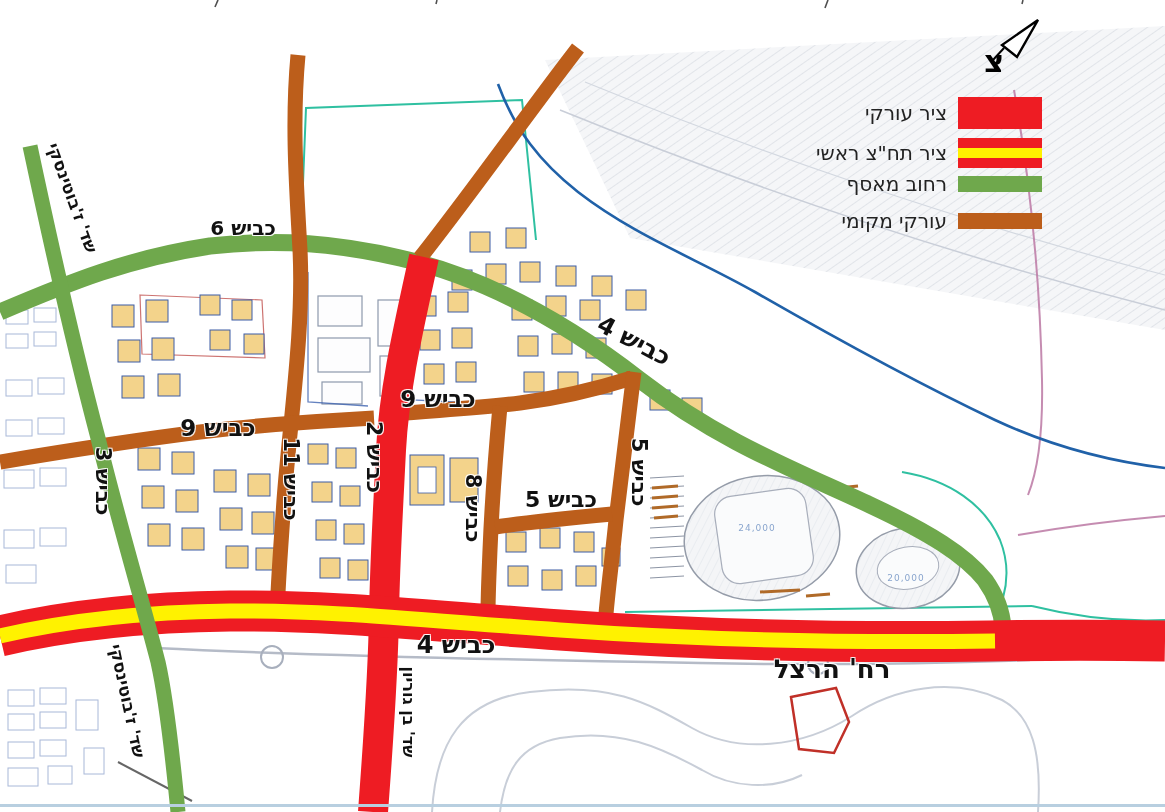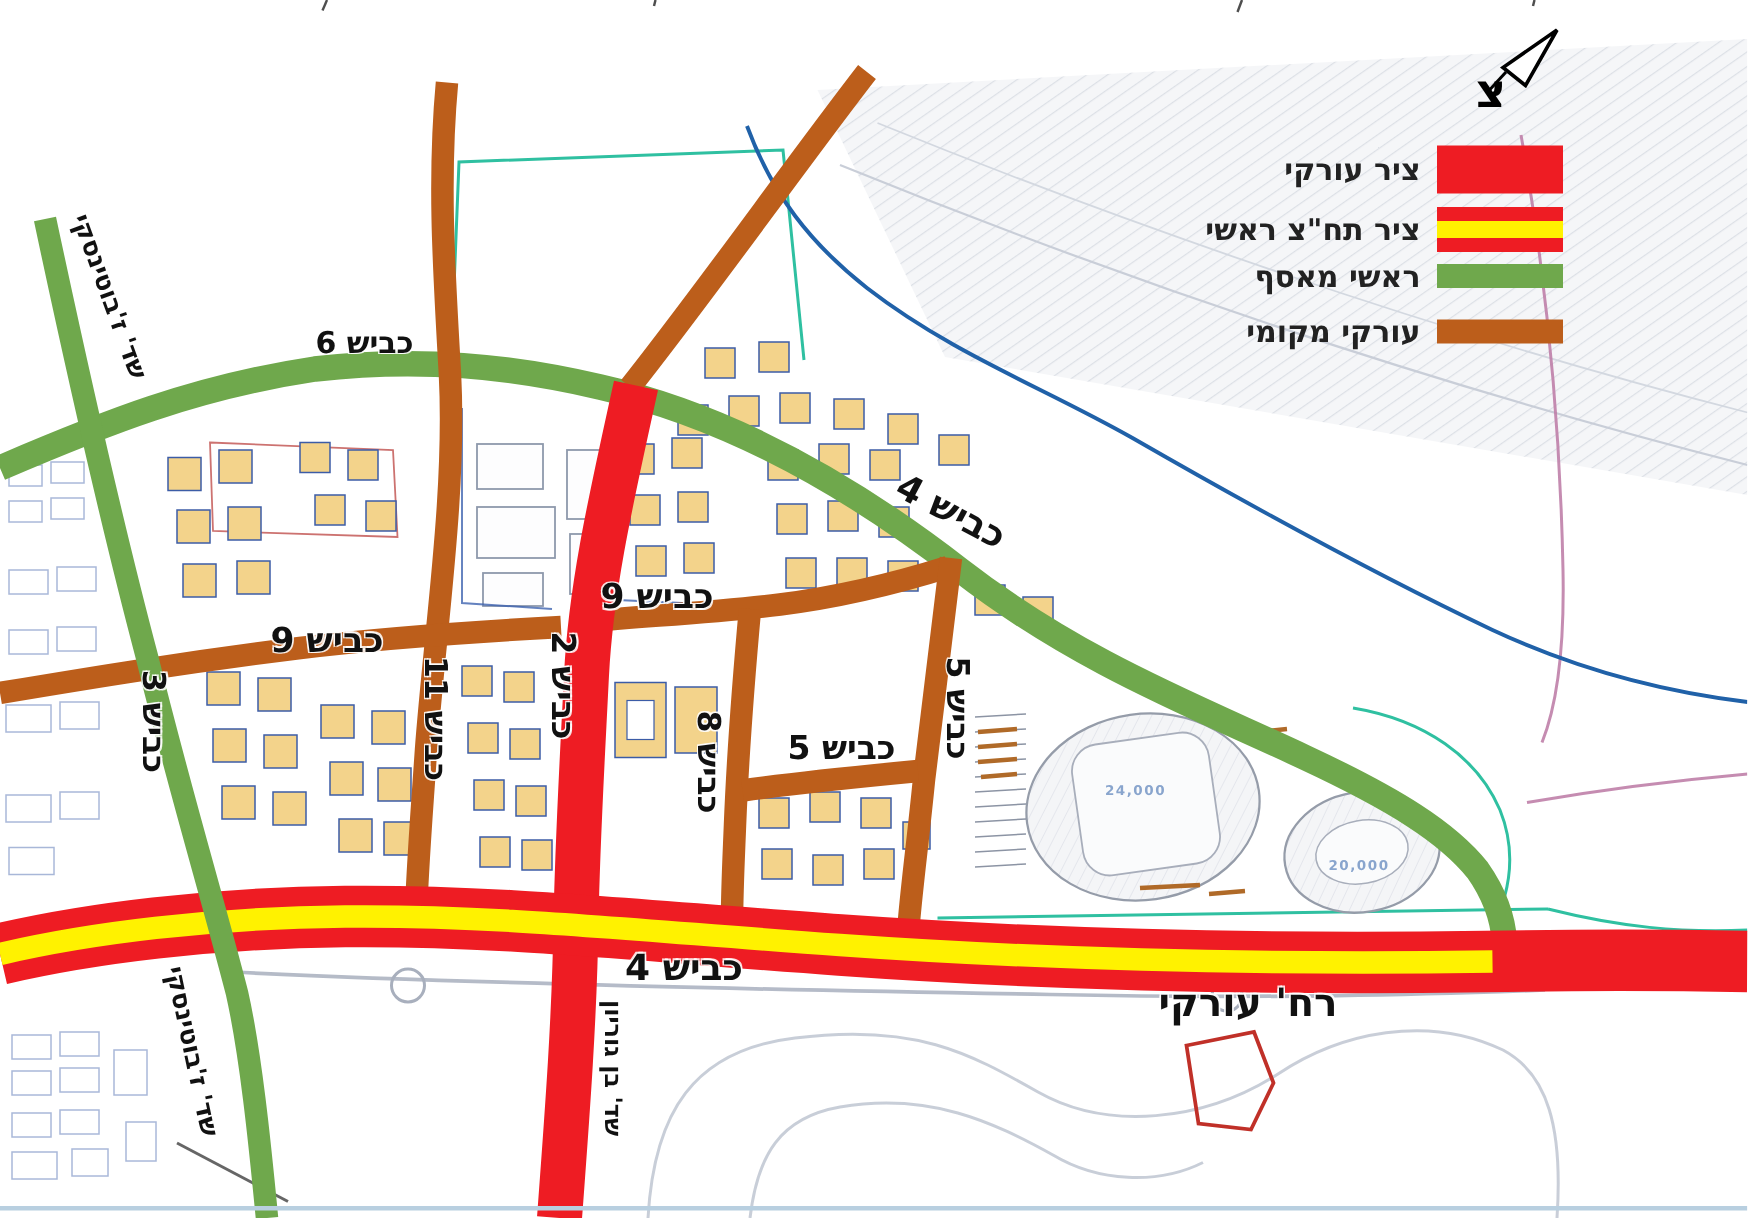--- a/index.html
+++ b/index.html
@@ -24,34 +24,34 @@
     color:#111;font-weight:bold;white-space:nowrap;direction:rtl;
     text-shadow:-1px -1px 0 rgba(255,255,255,.85),1px -1px 0 rgba(255,255,255,.85),
                 -1px 1px 0 rgba(255,255,255,.85),1px 1px 0 rgba(255,255,255,.85);
     line-height:1;
   }
   .legend-row{
     position:absolute;display:flex;align-items:center;justify-content:flex-end;
     gap:11px;left:720px;width:322px;transform:translateY(-50%);
   }
   .legend-label{
-    font-weight:bold;color:#222;font-size:20px;white-space:nowrap;direction:rtl;
+    font-weight:normal;color:#222;font-size:20px;white-space:nowrap;direction:rtl;
   }
   .legend-swatch{width:84px;flex:0 0 84px;}
   .sw-arterial{background:var(--c-arterial);height:32px;}
   .sw-transit{height:30px;background:linear-gradient(to bottom,
       var(--c-arterial) 0 32%,var(--c-transit_stripe) 32% 68%,var(--c-arterial) 68% 100%);}
   .sw-collector{background:var(--c-collector);height:16px;}
   .sw-local{background:var(--c-local);height:16px;}
   .north-letter{
     position:absolute;transform:translate(-50%,-50%);font-size:31px;font-weight:bold;color:#000;
   }
   .cap-text{
     position:absolute;transform:translate(-50%,-50%);color:#7d9cc9;font-size:9px;
-    font-weight:bold;letter-spacing:1px;direction:rtl;opacity:.9;
+    font-weight:normal;letter-spacing:1px;direction:rtl;opacity:.9;
   }
 </style>
 </head>
 <body>
 
 <div class="map">
 
   <svg width="1165" height="812" viewBox="0 0 1165 812">
     <defs>
       <pattern id="hatch" width="8" height="8" patternTransform="rotate(55)" patternUnits="userSpaceOnUse">
@@ -269,21 +269,21 @@
   <div>
     <div class="legend-row" style="top:113px">
       <span class="legend-label">ציר עורקי</span>
       <span class="legend-swatch sw-arterial"></span>
     </div>
     <div class="legend-row" style="top:153px">
       <span class="legend-label">ציר תח"צ ראשי</span>
       <span class="legend-swatch sw-transit"></span>
     </div>
     <div class="legend-row" style="top:184px">
-      <span class="legend-label">ראשי מאסף</span>
+      <span class="legend-label">רחוב מאסף</span>
       <span class="legend-swatch sw-collector"></span>
     </div>
     <div class="legend-row" style="top:221px">
       <span class="legend-label">עורקי מקומי</span>
       <span class="legend-swatch sw-local"></span>
     </div>
   </div>
 
   <div class="north-letter" style="left:994px;top:61px">צ</div>
 
@@ -295,17 +295,17 @@
   <div class="lbl" style="left:290px;top:479px;font-size:21px;transform:translate(-50%,-50%) rotate(90deg)">כביש 11</div>
   <div class="lbl" style="left:472px;top:508px;font-size:21px;transform:translate(-50%,-50%) rotate(90deg)">כביש 8</div>
   <div class="lbl" style="left:638px;top:472px;font-size:21px;transform:translate(-50%,-50%) rotate(90deg)">כביש 5</div>
   <div class="lbl" style="left:561px;top:500px;font-size:22px">כביש 5</div>
   <div class="lbl" style="left:102px;top:481px;font-size:21px;transform:translate(-50%,-50%) rotate(90deg)">כביש 3</div>
   <div class="lbl" style="left:456px;top:645px;font-size:24px">כביש 4</div>
 
   <div class="lbl" style="left:72px;top:198px;font-size:17px;transform:translate(-50%,-50%) rotate(70deg)">שד' ז'בוטינסקי</div>
   <div class="lbl" style="left:127px;top:701px;font-size:17px;transform:translate(-50%,-50%) rotate(78deg)">שד' ז'בוטינסקי</div>
   <div class="lbl" style="left:408px;top:712px;font-size:16px;transform:translate(-50%,-50%) rotate(90deg)">שד' בן גוריון</div>
-  <div class="lbl" style="left:832px;top:669px;font-size:26px">רח' עורקי</div>
+  <div class="lbl" style="left:832px;top:669px;font-size:26px">רח' הרצל</div>
 
   <div class="cap-text" style="left:757px;top:528px">24,000</div>
   <div class="cap-text" style="left:906px;top:578px">20,000</div>
 </div>
 
 </body></html>

